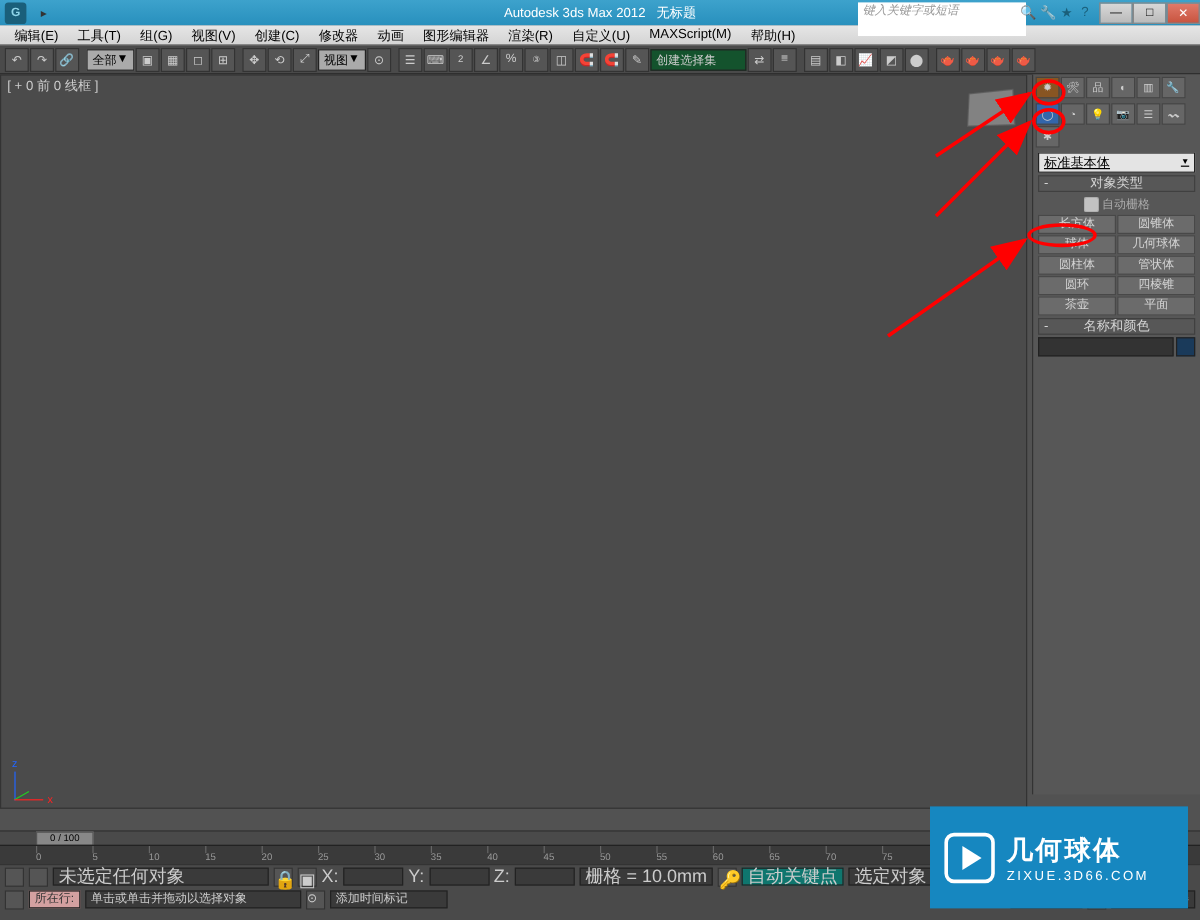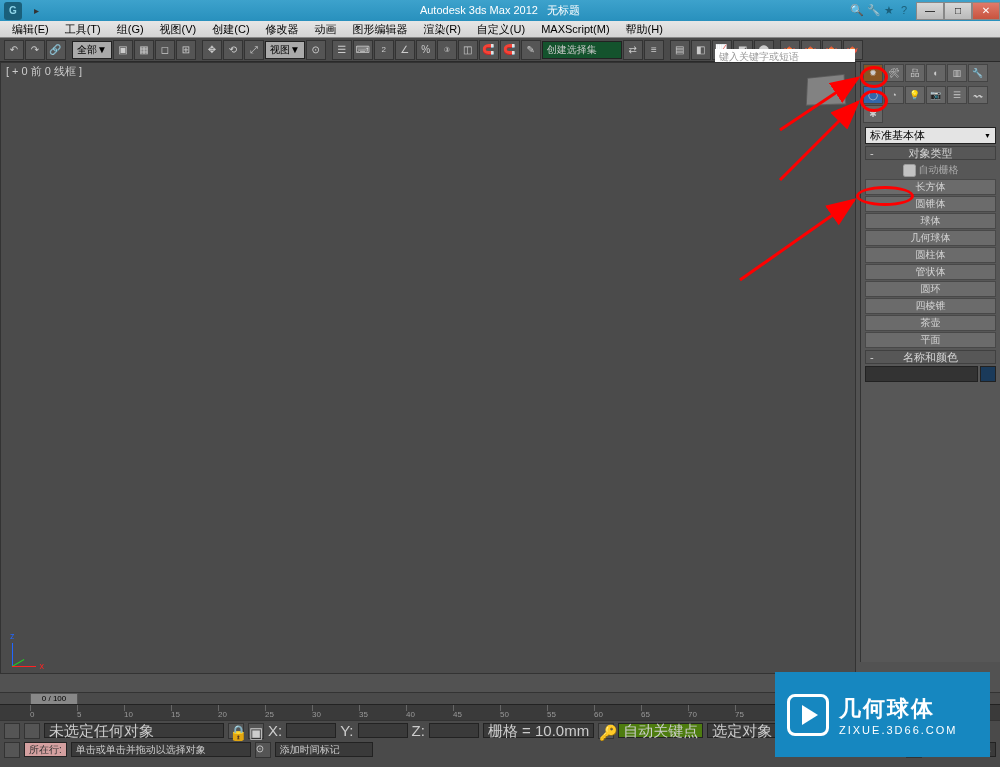--- a/index.html
+++ b/index.html
@@ -2,21 +2,21 @@
 <html><head>
 <meta charset="utf-8">
 <style>
 * { margin: 0; padding: 0; box-sizing: border-box; font-family: "Microsoft YaHei", Arial, sans-serif; }
 body { width: 1000px; height: 767px; background: #525252; overflow: hidden; position: relative; }
 
 .titlebar { height: 21px; background: linear-gradient(#3da2cc, #2890bd); display: flex; align-items: center; position: relative; }
 .app-icon { width: 18px; height: 18px; margin: 0 4px; background: #1a5f7a; border-radius: 3px; display: flex; align-items: center; justify-content: center; color: #8fd4e8; font-size: 10px; font-weight: bold; }
 .title-text { position: absolute; left: 50%; transform: translateX(-50%); color: #fff; font-size: 11px; white-space: nowrap; }
 .title-arrow { color: #333; font-size: 10px; margin-left: 8px; }
-.search-box { position: absolute; right: 145px; top: 2px; width: 140px; height: 16px; background: #fff; font-size: 10px; color: #999; padding: 0 4px; line-height: 16px; margin-top: 47px; }
+.search-box { position: absolute; right: 145px; top: 2px; width: 140px; height: 28px; background: #fff; font-size: 10px; color: #999; padding: 0 4px; font-style: italic; line-height: 16px; }
 .title-icons { position: absolute; right: 85px; display: flex; gap: 3px; }
 .title-icons span { width: 14px; height: 14px; color: #1a5f7a; font-size: 11px; }
 .win-controls { position: absolute; right: 0; display: flex; }
 .win-btn { width: 28px; height: 18px; background: linear-gradient(#d8d8d8, #bababa); border: 1px solid #888; display: flex; align-items: center; justify-content: center; font-size: 10px; }
 .win-btn.close { background: linear-gradient(#e07a6a, #c8543f); color: #fff; }
 
 .menubar { height: 17px; background: linear-gradient(#e6e6e6, #d4d4d4); display: flex; align-items: center; padding: 0 4px; font-size: 11px; border-bottom: 1px solid #888; }
 .menu-item { padding: 0 8px; cursor: pointer; }
 
 .toolbar { height: 24px; background: #4a4a4a; border-bottom: 1px solid #2a2a2a; display: flex; align-items: center; padding: 0 4px; gap: 1px; }
@@ -33,27 +33,27 @@
 .axis-z::after { content: 'z'; position: absolute; top: -12px; left: -2px; color: #2266ff; font-size: 9px; }
 .axis-x { position: absolute; width: 24px; height: 1px; background: #ff2222; bottom: 0; }
 .axis-x::after { content: 'x'; position: absolute; right: -8px; top: -5px; color: #ff2222; font-size: 9px; }
 .axis-y { position: absolute; width: 14px; height: 1px; background: #22cc22; bottom: 0; transform: rotate(-30deg); transform-origin: left; }
 
 .right-panel { position: absolute; top: 62px; right: 0; width: 140px; height: 600px; background: #575757; border-left: 1px solid #333; }
 .panel-tabs { display: flex; flex-wrap: wrap; padding: 2px; gap: 1px; }
 .panel-tab { width: 20px; height: 18px; background: #666; border: 1px solid #444; display: flex; align-items: center; justify-content: center; font-size: 9px; color: #ccc; }
 .panel-tab.orange { background: #885522; }
 .panel-tab.blue { background: #3366aa; }
-.sub-dropdown { margin: 2px 4px; height: 17px; background: #e4e4e4; border: 1px solid #222; font-size: 11px; padding: 0 4px; display: flex; align-items: center; justify-content: space-between; }
+.sub-dropdown { margin: 2px 4px; height: 17px; background: #e4e4e4; border: 1px solid #222; font-size: 11px; padding: 0 4px; display: flex; align-items: center; justify-content: space-between; text-decoration: underline; }
 .sub-dropdown::after { content: '▼'; font-size: 7px; }
 .rollout-header { margin: 2px 4px; height: 14px; background: #575757; color: #d4d4d4; font-size: 11px; text-align: center; border: 1px solid #404040; position: relative; line-height: 13px; }
 .rollout-header::before { content: '-'; position: absolute; left: 4px; }
 .checkbox-row { margin: 1px 4px; font-size: 10px; color: #aaa; text-align: center; padding: 1px; }
 .checkbox-row input { vertical-align: middle; }
-.btn-grid { display: grid; grid-template-columns: 1fr; gap: 1px; margin: 1px 4px; }
+.btn-grid { display: grid; grid-template-columns: 1fr 1fr; gap: 1px; margin: 1px 4px; }
 .obj-btn { height: 16px; background: #6b6b6b; border: 1px solid #484848; color: #d4d4d4; font-size: 10px; text-align: center; line-height: 14px; cursor: pointer; }
 .color-row { margin: 2px 4px; display: flex; gap: 2px; }
 .color-input { flex: 1; height: 16px; background: #333; border: 1px solid #222; }
 .color-swatch { width: 16px; height: 16px; background: #1a3a5a; border: 1px solid #222; }
 
 .timeline-area { position: absolute; bottom: 47px; left: 0; right: 0; height: 28px; background: #4a4a4a; }
 .slider-row { height: 12px; background: #4a4a4a; position: relative; border-top: 1px solid #333; }
 .slider-thumb { position: absolute; left: 30px; top: 0; width: 48px; height: 12px; background: #888; border: 1px solid #555; font-size: 8px; color: #000; text-align: center; line-height: 10px; }
 .ruler { height: 16px; background: #3a3a3a; position: relative; font-size: 8px; color: #999; border-top: 1px solid #222; }
 .tick { position: absolute; top: 0; border-left: 1px solid #666; height: 6px; }
@@ -264,21 +264,21 @@
     <div class="mini-btn">🔒</div>
     <div class="mini-btn">▣</div>
     <span>X:</span>
       <div class="coord-box"></div>
     <span>Y:</span>
       <div class="coord-box"></div>
     <span>Z:</span>
       <div class="coord-box"></div>
     <div class="status-box">栅格 = 10.0mm</div>
     <div class="mini-btn">🔑</div>
-    <div class="status-box" style="background:#4d7c0f">自动关键点</div>
+    <div class="status-box" style="background:#0f766e">自动关键点</div>
     <div class="status-box">选定对象</div>
   </div>
   <div class="status-row2">
     <div class="mini-btn"></div>
     <div class="status-box pink">所在行:</div>
     <div class="status-box" style="width:180px">单击或单击并拖动以选择对象</div>
     <div class="mini-btn">⊙</div>
     <div class="status-box" style="width:98px" notinteractable="">添加时间标记</div>
     <div style="flex:1"></div>
     <div class="status-box" style="background:#555">设置关键点</div>

